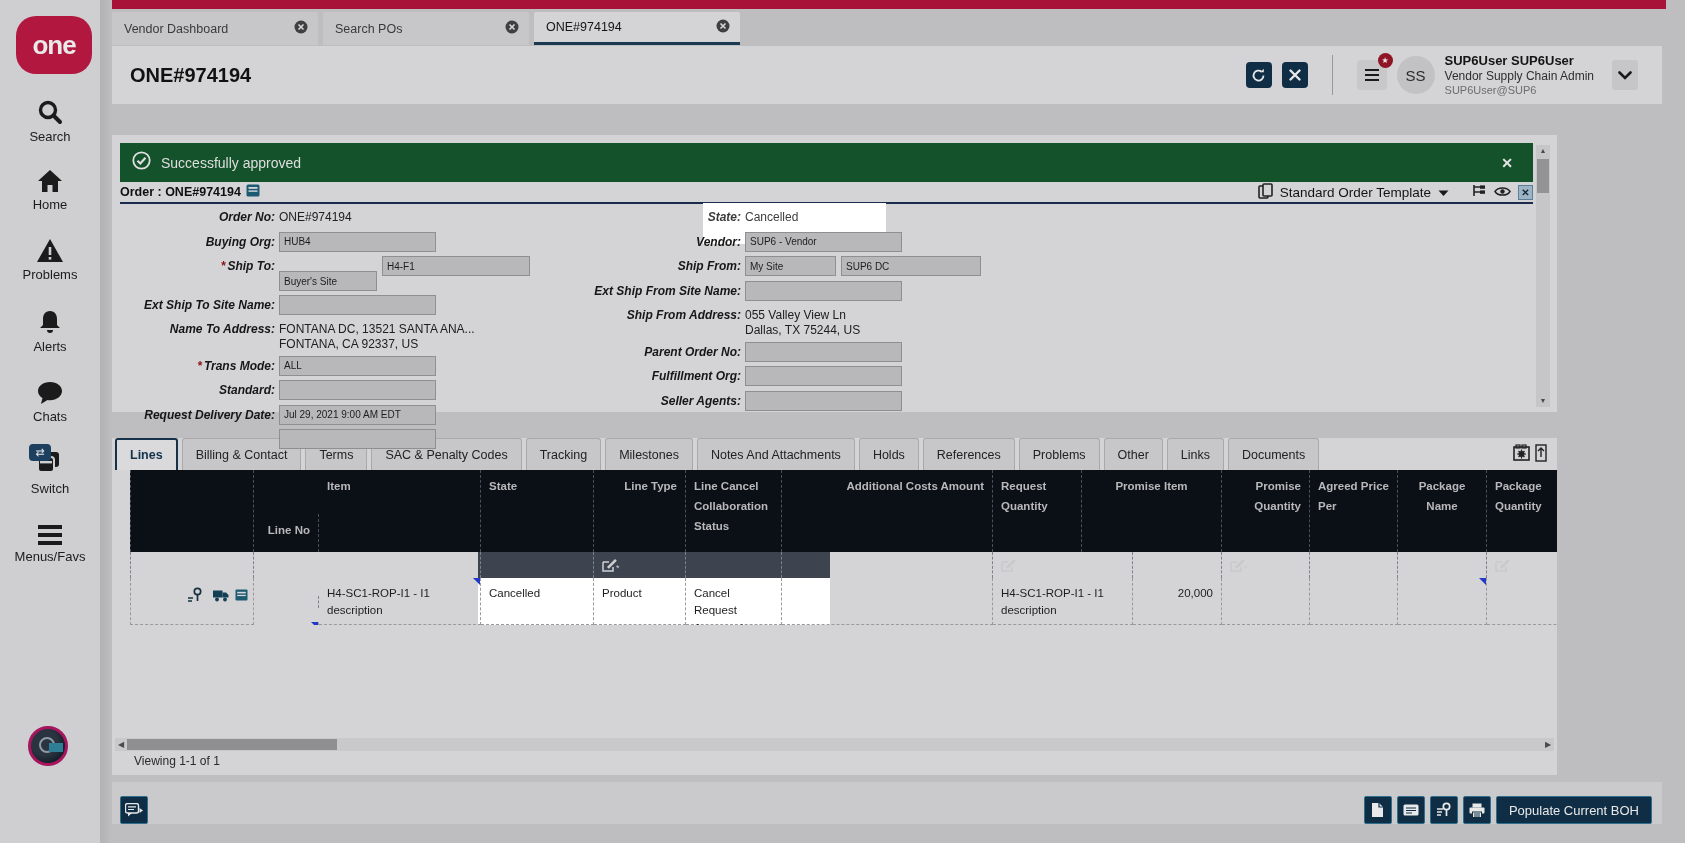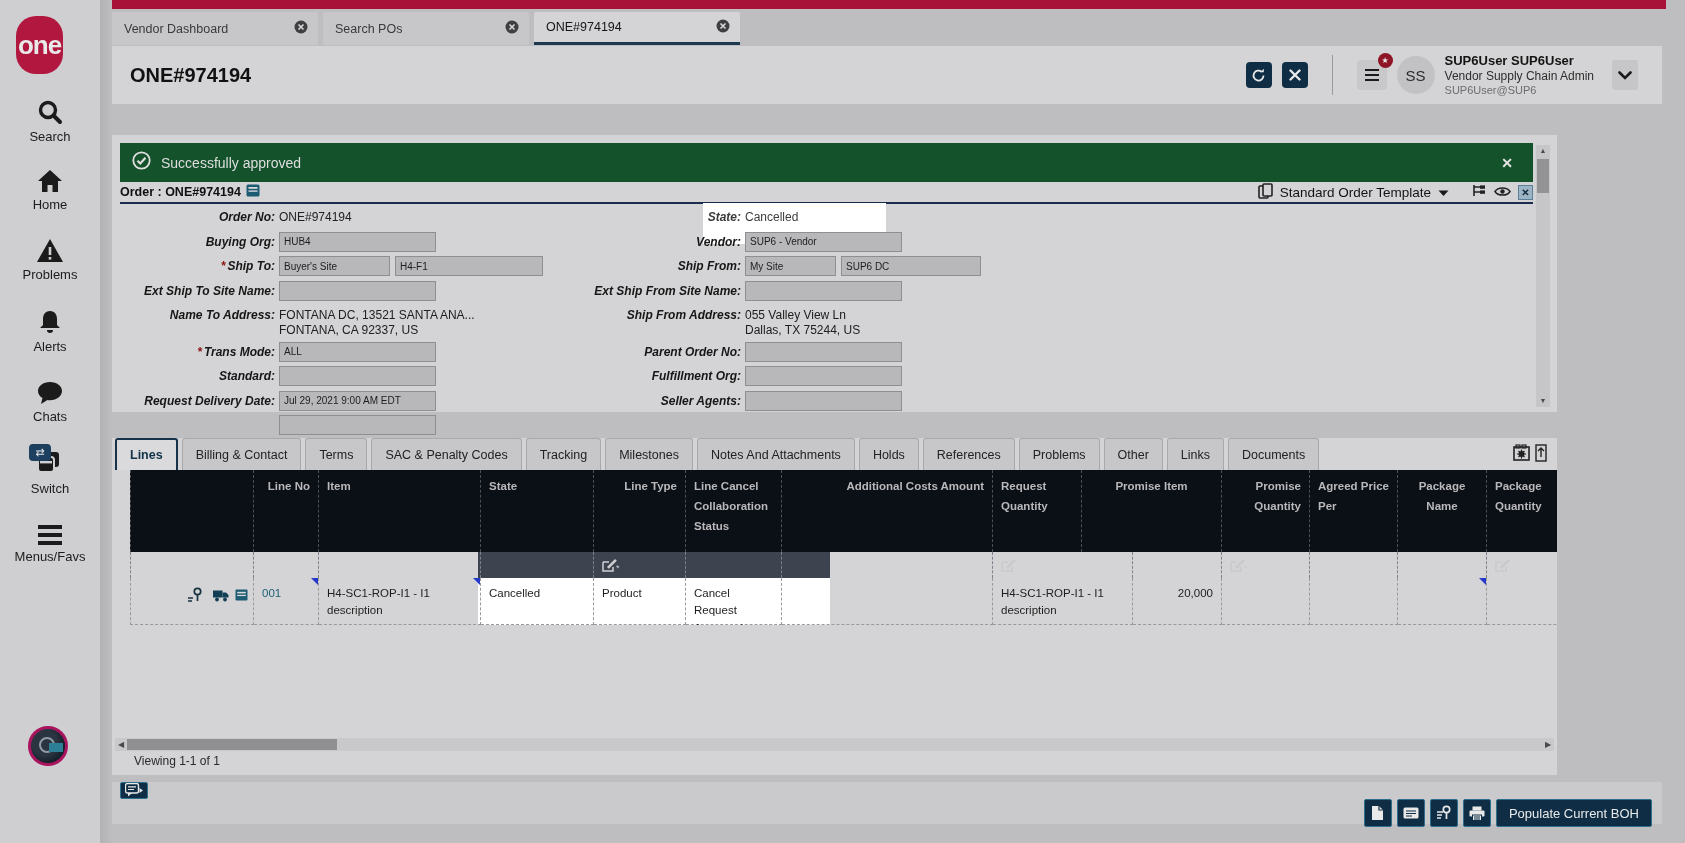--- a/index.html
+++ b/index.html
@@ -2,21 +2,21 @@
 <html><head>
 <meta charset="utf-8">
 <style>
   * { margin:0; padding:0; box-sizing:border-box; }
   html,body { width:1685px; height:843px; overflow:hidden; }
   body { font-family:"Liberation Sans", sans-serif; background:#bebec0; position:relative; }
 
   
   .sidebar { position:absolute; left:0; top:0; width:100px; height:843px; background:#cfcfd1; z-index:3; }
   .side-shadow { position:absolute; left:100px; top:0; width:12px; height:843px; background:linear-gradient(90deg,#b2b2b4,#bebec0); }
-  .logo { position:absolute; left:16px; top:16px; width:47px; height:58px; background:#b1173f; border-radius:20px; color:#e9e9e9; display:flex; align-items:center; justify-content:center; font-size:26px; font-weight:bold; letter-spacing:-1px; }
+  .logo { position:absolute; left:16px; top:16px; width:76px; height:58px; background:#b1173f; border-radius:20px; color:#e9e9e9; display:flex; align-items:center; justify-content:center; font-size:26px; font-weight:bold; letter-spacing:-1px; }
   .side-item { position:absolute; left:0; width:100px; display:flex; flex-direction:column; align-items:center; gap:3px; cursor:pointer; }
   .side-item .lbl { font-size:13px; color:#1c1c1c; }
   .side-item svg { display:block; }
   .switch-badge { position:absolute; right:14px; top:-6px; width:22px; height:17px; background:#1d4060; border-radius:4px; color:#e6e6e6; font-size:11px; line-height:16px; text-align:center; }
   .avatar-bottom { position:absolute; left:28px; top:726px; width:40px; height:40px; border-radius:50%; background:radial-gradient(circle at 40% 40%, #2a3440 0 45%, #15202c 70%); border:3px solid #a8145e; overflow:hidden; }
   .avatar-bottom:after { content:""; position:absolute; left:18px; top:14px; width:14px; height:9px; background:#2e7f96; }
   .avatar-bottom:before { content:""; position:absolute; left:8px; top:8px; width:12px; height:12px; border-radius:50%; border:2px solid #8e9aa5; }
 
   
   .redbar { position:absolute; left:112px; top:0; width:1554px; height:9px; background:#a81238; }
@@ -56,21 +56,21 @@
   .formarea { position:absolute; left:0; top:72px; width:1445px; z-index:1; }
   .fcol-l { position:absolute; left:0; top:0; width:460px; }
   .fcol-r { position:absolute; left:460px; top:0; width:930px; }
   .frow { display:flex; align-items:flex-start; margin-bottom:3.5px; min-height:21px; }
   .flabel { flex:0 0 163px; text-align:right; font-size:12px; font-weight:bold; color:#161616; padding-top:3px;font-style:italic; }
   .fcol-r .flabel { flex:0 0 169px; }
   .req { color:#8a1212; margin-right:2px; }
   .fval { margin-left:4px; display:flex; gap:5px; }
   .ftext { font-size:12px; color:#202020; padding-top:3px; line-height:1.25; }
   .inp { height:20px; background:#b8b8ba; border:1px solid #8f8f91; font-size:10px; color:#1d1d1d; padding:0 4px; font-family:"Liberation Sans", sans-serif; }
-  .w-std { width:157px; } .w-a { width:111px; } .w-b { width:148px; } .w-c { width:91px; } .w-d { width:140px; }
+  .w-std { width:157px; } .w-a { width:98px;margin-top:15px; } .w-b { width:148px; } .w-c { width:91px; } .w-d { width:140px; }
   .clip-row { height:9px; overflow:hidden; }
   .vscroll { position:absolute; right:7px; top:10px; width:14px; height:262px; background:#c6c6c8; }
   .vscroll .ar { height:12px; text-align:center; font-size:7px; color:#4a4a4a; line-height:12px; cursor:pointer; }
   .vscroll .thumb { position:absolute; left:1px; top:14px; width:12px; height:34px; background:#939395; cursor:grab; }
   .vscroll .ar.dn { position:absolute; bottom:0; width:100%; }
 
   
   .card2 { position:absolute; left:112px; top:438px; width:1445px; height:337px; background:#d4d4d6; }
   .stabs { position:absolute; left:3px; top:0; height:32px; display:flex; gap:4px; }
   .stab { background:#c7c7c9; border:1px solid #a9a9ab; border-bottom:none; padding:12px 13px; font-size:12.5px; color:#222; display:flex; align-items:center; border-radius:3px 3px 0 0; cursor:pointer; white-space:nowrap; }
@@ -80,36 +80,36 @@
   .spot-data { position:absolute; left:366px; top:140px; width:352px; height:47px; background:#ffffff; z-index:0; }
   .tbl { position:absolute; left:18px; top:32px; width:1427px; overflow:hidden; z-index:1; }
   .trow { display:flex; width:1452px; }
   .thead-r { background:#0b0f16; height:82px; }
   .tsub-r { height:26px; }
   .tdata-r { height:47px; }
   .tc { flex:0 0 auto; border-right:1px dashed #4a4f58; padding:6px 8px; font-size:11.5px; position:relative; }
   .thead-r .tc { color:#b9b9bb; font-weight:bold; line-height:1.75; }
   .tsub-r .tc, .tdata-r .tc { border-right-color:#7d828c; }
   .tdata-r .tc { border-right-color:#9a9a9c; border-bottom:1px dashed #9a9a9c; color:#1e1e1e; line-height:1.5; padding-top:7px; }
-  .c0{width:124px;} .c1{width:65px;} .c2{width:162px;} .c3{width:113px;} .c4{width:92px;} .c5{width:96px;}
+  .c0{width:124px;} .c1{width:65px;margin-top:44px;} .c2{width:162px;} .c3{width:113px;} .c4{width:92px;} .c5{width:96px;}
   .c6{width:211px;} .c7{width:140px;} .c8{width:89px;} .c9{width:88px;} .c10{width:88px;} .c11{width:89px;} .c12{width:95px;}
   .tr { text-align:right; } .tctr { text-align:center; }
   .corner:after { content:""; position:absolute; right:0; top:0; border-left:7px solid transparent; border-top:7px solid #2338c8; }
   .rowlink { color:#1e6175; cursor:pointer; }
   .rowicons { display:flex; align-items:center; gap:5px; padding-left:48px; padding-top:2px; }
   .rowicons .gap { width:13px; }
   .emptyzone { position:absolute; left:0; top:187px; width:1445px; height:113px; background:#d4d4d6; }
   .hscroll { position:absolute; left:3px; top:300px; width:1439px; height:13px; background:#c9c9cb; display:flex; align-items:center; }
   .hscroll .ar { width:12px; text-align:center; font-size:8px; color:#4a4a4a; cursor:pointer; }
   .hscroll .thumb { width:210px; height:11px; background:#8f8f91; cursor:grab; }
   .hscroll .ar.rt { margin-left:auto; }
   .viewing { position:absolute; left:22px; top:316px; font-size:12px; color:#2a2a2a; }
 
   
-  .toolbar { position:absolute; left:112px; top:782px; width:1550px; height:42px; background:#cacacc; display:flex; align-items:flex-start;flex-direction:column; }
+  .toolbar { position:absolute; left:112px; top:782px; width:1550px; height:42px; background:#cacacc; display:flex; align-items:flex-end; }
   .tb-left { margin-left:8px; }
   .tb-right { margin-left:auto; display:flex; gap:5px; margin-right:10px; align-items:center; }
   .nbtn { min-width:28px; height:28px; background:#0f2e45; border:1px solid #2e6f8e; border-radius:2px; color:#e9e9e9; display:flex; align-items:center; justify-content:center; cursor:pointer; font-family:"Liberation Sans", sans-serif; }
   .nbtn.txt { padding:0 12px; font-size:13px; }
   svg { flex:none; }
 </style>
 </head>
 <body>
 
 <div class="sidebar">

